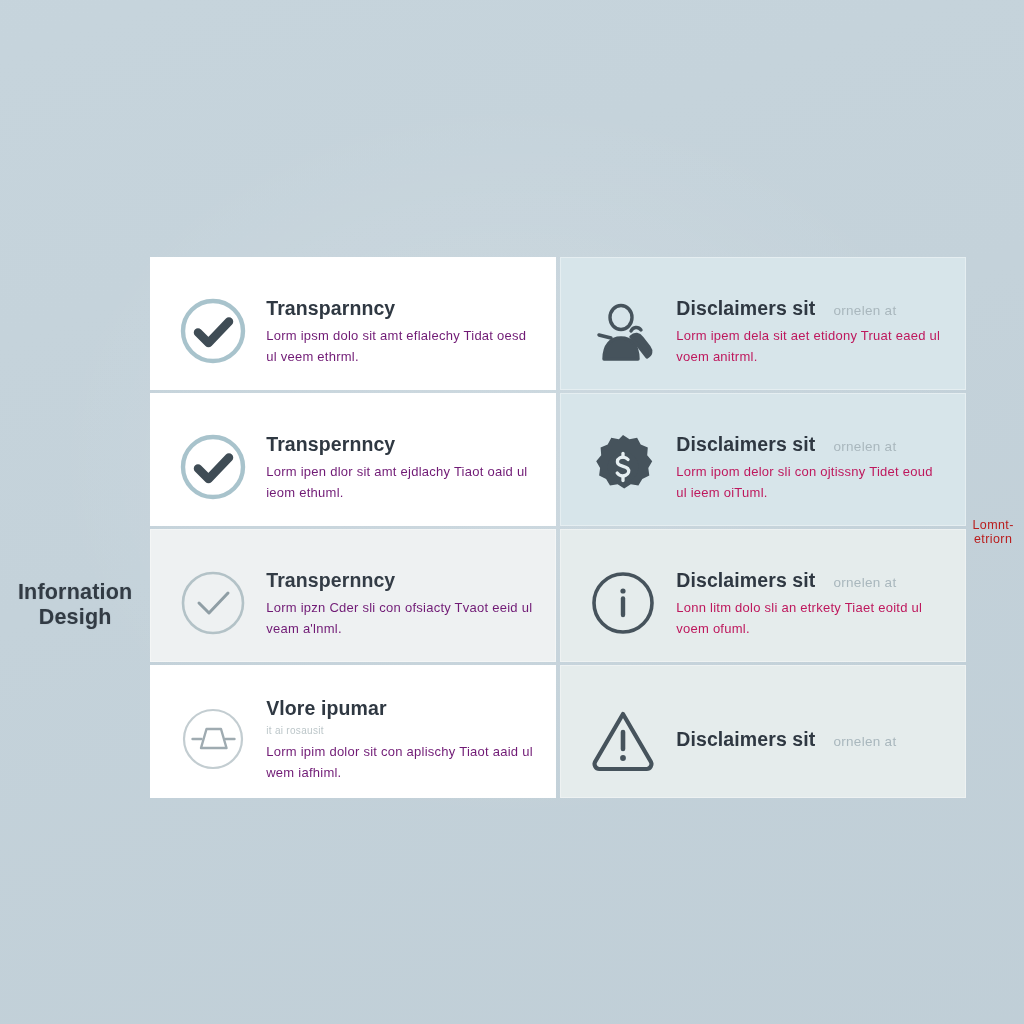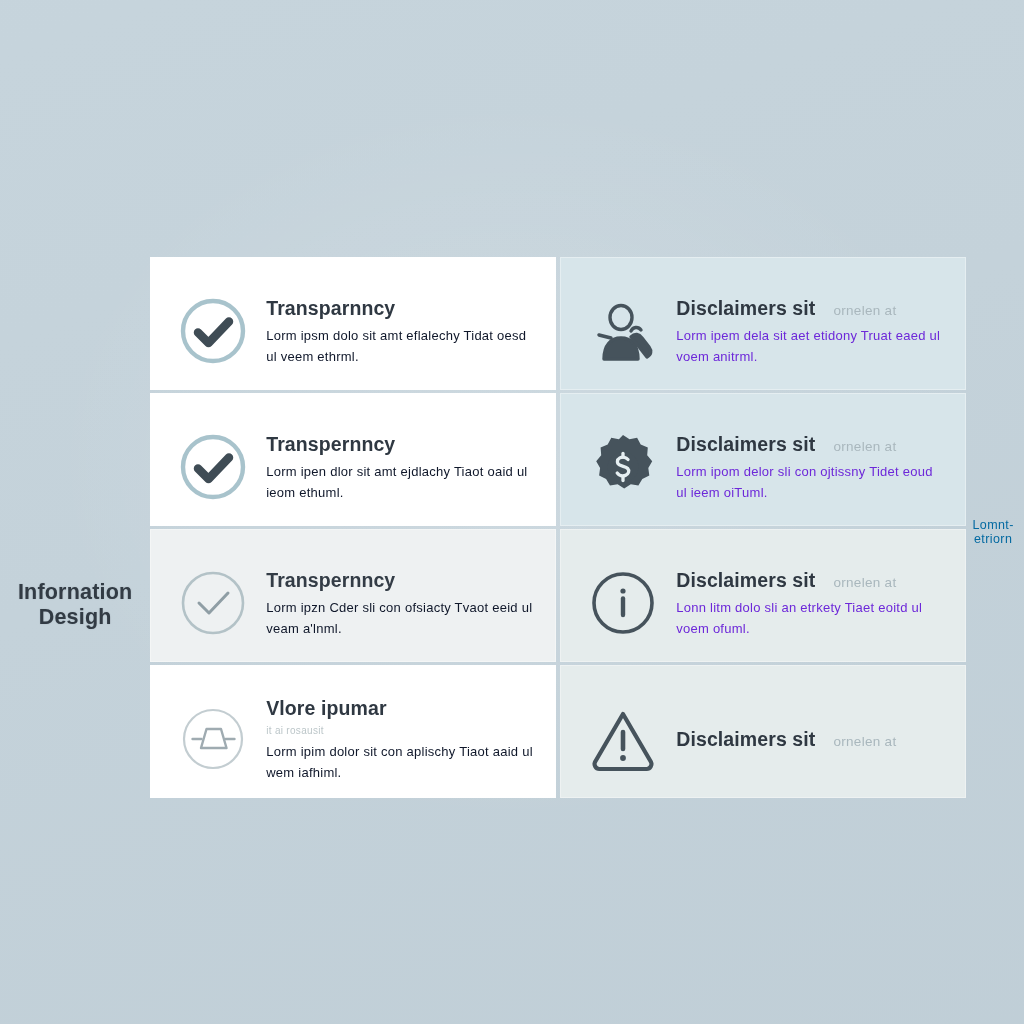--- a/index.html
+++ b/index.html
@@ -115,35 +115,35 @@
     color: #bcc6c9;
     letter-spacing: 0.3px;
     line-height: 1.15;
     margin-top: 5px;
     white-space: nowrap;
   }
 
   .card-text {
     font-size: 13px;
     line-height: 1.62;
-    color: #0f172a;
+    color: #701a75;
     letter-spacing: 0.25px;
     margin-top: 5px;
     max-width: 270px;
   }
 
   .card.tone-blue .card-text,
-  .card.tone-mint .card-text { color: #6d28d9; }
+  .card.tone-mint .card-text { color: #be185d; }
 
   .card.tone-gray .card-heading { color: #333c46; }
 
   .page-footer {
     margin-top: 39px;
     font-size: 12.5px;
-    color: #0369a1;
+    color: #b91c1c;
     letter-spacing: 0.4px;
     text-align: center;
   }
 </style>
 </head>
 <body>
 
 <div class="bg-wash"></div>
 
 <div class="page">

